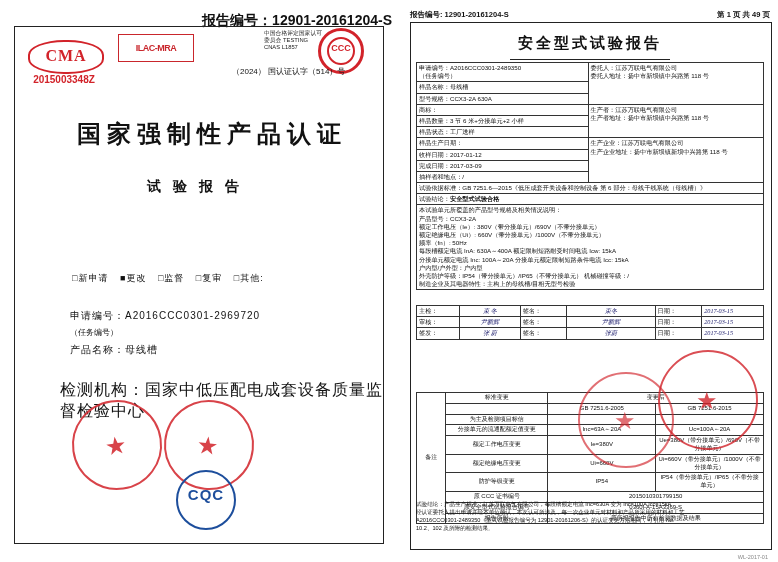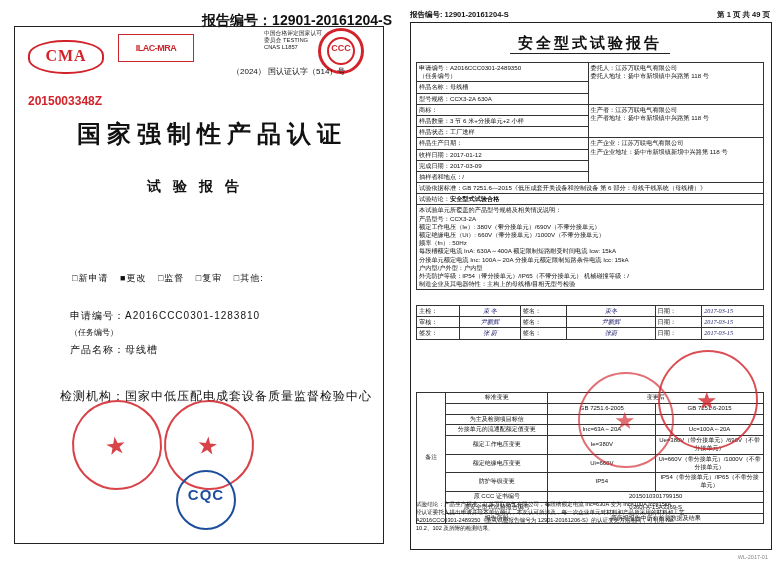--- a/index.html
+++ b/index.html
@@ -9,21 +9,21 @@
   
   .left{position:absolute;left:0;top:0;width:398px;height:562px;}
   .left .report-no{position:absolute;right:6px;top:12px;font-size:14px;font-weight:bold;}
   .left .frame{position:absolute;left:14px;top:26px;width:368px;height:516px;border:1px solid #222;}
 
   .logos{position:absolute;left:18px;top:28px;width:332px;height:58px;}
   .logo{position:absolute;text-align:center;}
   .cma{left:10px;top:4px;width:72px;}
   .cma .oval{width:72px;height:30px;border:2.5px solid #d2232a;border-radius:36px/15px;color:#d2232a;
              font-size:16px;font-weight:bold;line-height:28px;letter-spacing:1px;font-family:"Liberation Serif",serif;margin-top:8px;}
-  .cma .code{margin-top:20px;font-size:12px;color:#d2232a;font-weight:bold;}
+  .cma .code{margin-top:0;font-size:10px;color:#d2232a;font-weight:bold;}
 
   .ilac{left:100px;top:6px;width:74px;}
   .ilac .mark{width:74px;height:26px;border:1px solid #c9262c;border-radius:0;color:#c9262c;font-size:9px;
               font-weight:bold;line-height:26px;letter-spacing:-0.5px;}
   .cnas{left:182px;top:2px;width:76px;}
   .cnas .ring{width:30px;height:30px;border:3px solid #1d4e9c;border-radius:50%;margin:0 auto;}
   .cnas .nm{font-size:10px;font-weight:bold;color:#1d4e9c;letter-spacing:1px;margin-top:1px;}
   .cnas2{left:246px;top:2px;width:58px;font-size:5.8px;color:#222;line-height:1.25;text-align:left;}
   .ccc{left:296px;top:0px;width:54px;}
   .ccc .circ{width:40px;height:40px;border:3px solid #d2232a;border-radius:50%;margin:0 auto;position:relative;}
@@ -33,39 +33,39 @@
 
   .bigtitle{position:absolute;left:0;right:0;top:118px;text-align:center;font-size:24px;letter-spacing:6px;
             font-family:"Liberation Serif",serif;font-weight:bold;padding-left:26px;}
   .bigtitle2{position:absolute;left:0;right:0;top:178px;text-align:center;font-size:14px;letter-spacing:12px;
             font-family:"Liberation Serif",serif;font-weight:bold;}
 
   .checks{position:absolute;left:72px;top:272px;font-size:9px;letter-spacing:1px;}
   .checks span{margin-right:8px;}
   .fields{position:absolute;left:70px;top:306px;font-size:10px;line-height:1.9;letter-spacing:1px;}
   .fields .sub{font-size:8px;letter-spacing:0;}
-  .org{position:absolute;left:60px;top:388px;font-size:12px;letter-spacing:1px;}
+  .org{position:absolute;left:60px;top:380px;font-size:16px;letter-spacing:1px;}
   .org2{position:absolute;left:0;right:0;top:416px;text-align:center;font-size:9px;letter-spacing:1px;}
 
   .stampA{position:absolute;left:72px;top:400px;width:86px;height:86px;border:2px solid #d2232a;border-radius:50%;
           opacity:.85;transform:rotate(-8deg);}
   .stampB{position:absolute;left:164px;top:400px;width:86px;height:86px;border:2px solid #d2232a;border-radius:50%;
           opacity:.85;transform:rotate(6deg);}
   .star{position:absolute;left:50%;top:50%;width:0;height:0;margin:-11px 0 0 -12px;color:#d2232a;font-size:24px;line-height:1;}
   .cqc{position:absolute;left:176px;top:470px;width:56px;height:56px;border:2.5px solid #1d4e9c;border-radius:50%;
        color:#1d4e9c;text-align:center;}
   .cqc .t{font-size:15px;font-weight:bold;line-height:46px;letter-spacing:1px;}
 
   
   .right{position:absolute;left:402px;top:0;width:376px;height:562px;}
   .r-head{position:absolute;left:8px;top:10px;right:8px;font-size:7.5px;font-weight:bold;display:flex;justify-content:space-between;}
   .r-frame{position:absolute;left:8px;top:22px;width:360px;height:526px;border:1px solid #222;}
   .r-title{position:absolute;left:0;right:0;top:34px;text-align:center;font-size:15px;letter-spacing:3px;
            font-family:"Liberation Serif",serif;font-weight:bold;}
-  .r-title .ul{border-bottom:1px solid #222;padding:0 8px 2px;}
+  .r-title .ul{border-bottom:1px solid #222;padding:0 8px 8px;}
 
   table.t{position:absolute;left:14px;top:62px;width:348px;border-collapse:collapse;font-size:6.2px;table-layout:fixed;}
   table.t td{border:1px solid #333;padding:1px 2px;vertical-align:top;line-height:1.32;letter-spacing:0;}
   .ctr{text-align:center;}
   .bold{font-weight:bold;}
 
   table.t2{position:absolute;left:14px;top:392px;width:348px;border-collapse:collapse;font-size:6px;table-layout:fixed;}
   table.t2 td{border:1px solid #333;padding:1px 2px;vertical-align:middle;line-height:1.3;text-align:center;}
   .notes{position:absolute;left:14px;top:500px;width:348px;font-size:5.6px;line-height:1.45;}
 
@@ -104,21 +104,21 @@
     <div class="checks">
       <span>□新申请</span>
       <span>■更改</span>
       <span>□监督</span>
       <span>□复审</span>
       <span>□其他:</span>
     </div>
 
     <div class="fields">
       <div>
-        <span>申请编号：</span><span>A2016CCC0301-1283810</span>
+        <span>申请编号：</span><span>A2016CCC0301-2969720</span>
       </div>
       <div class="sub">（任务编号）</div>
       <div>
         <span>产品名称：</span><span>母线槽</span>
       </div>
     </div>
 
     <div class="org">
       <span>检测机构：</span><span>国家中低压配电成套设备质量监督检验中心</span>
     </div>

